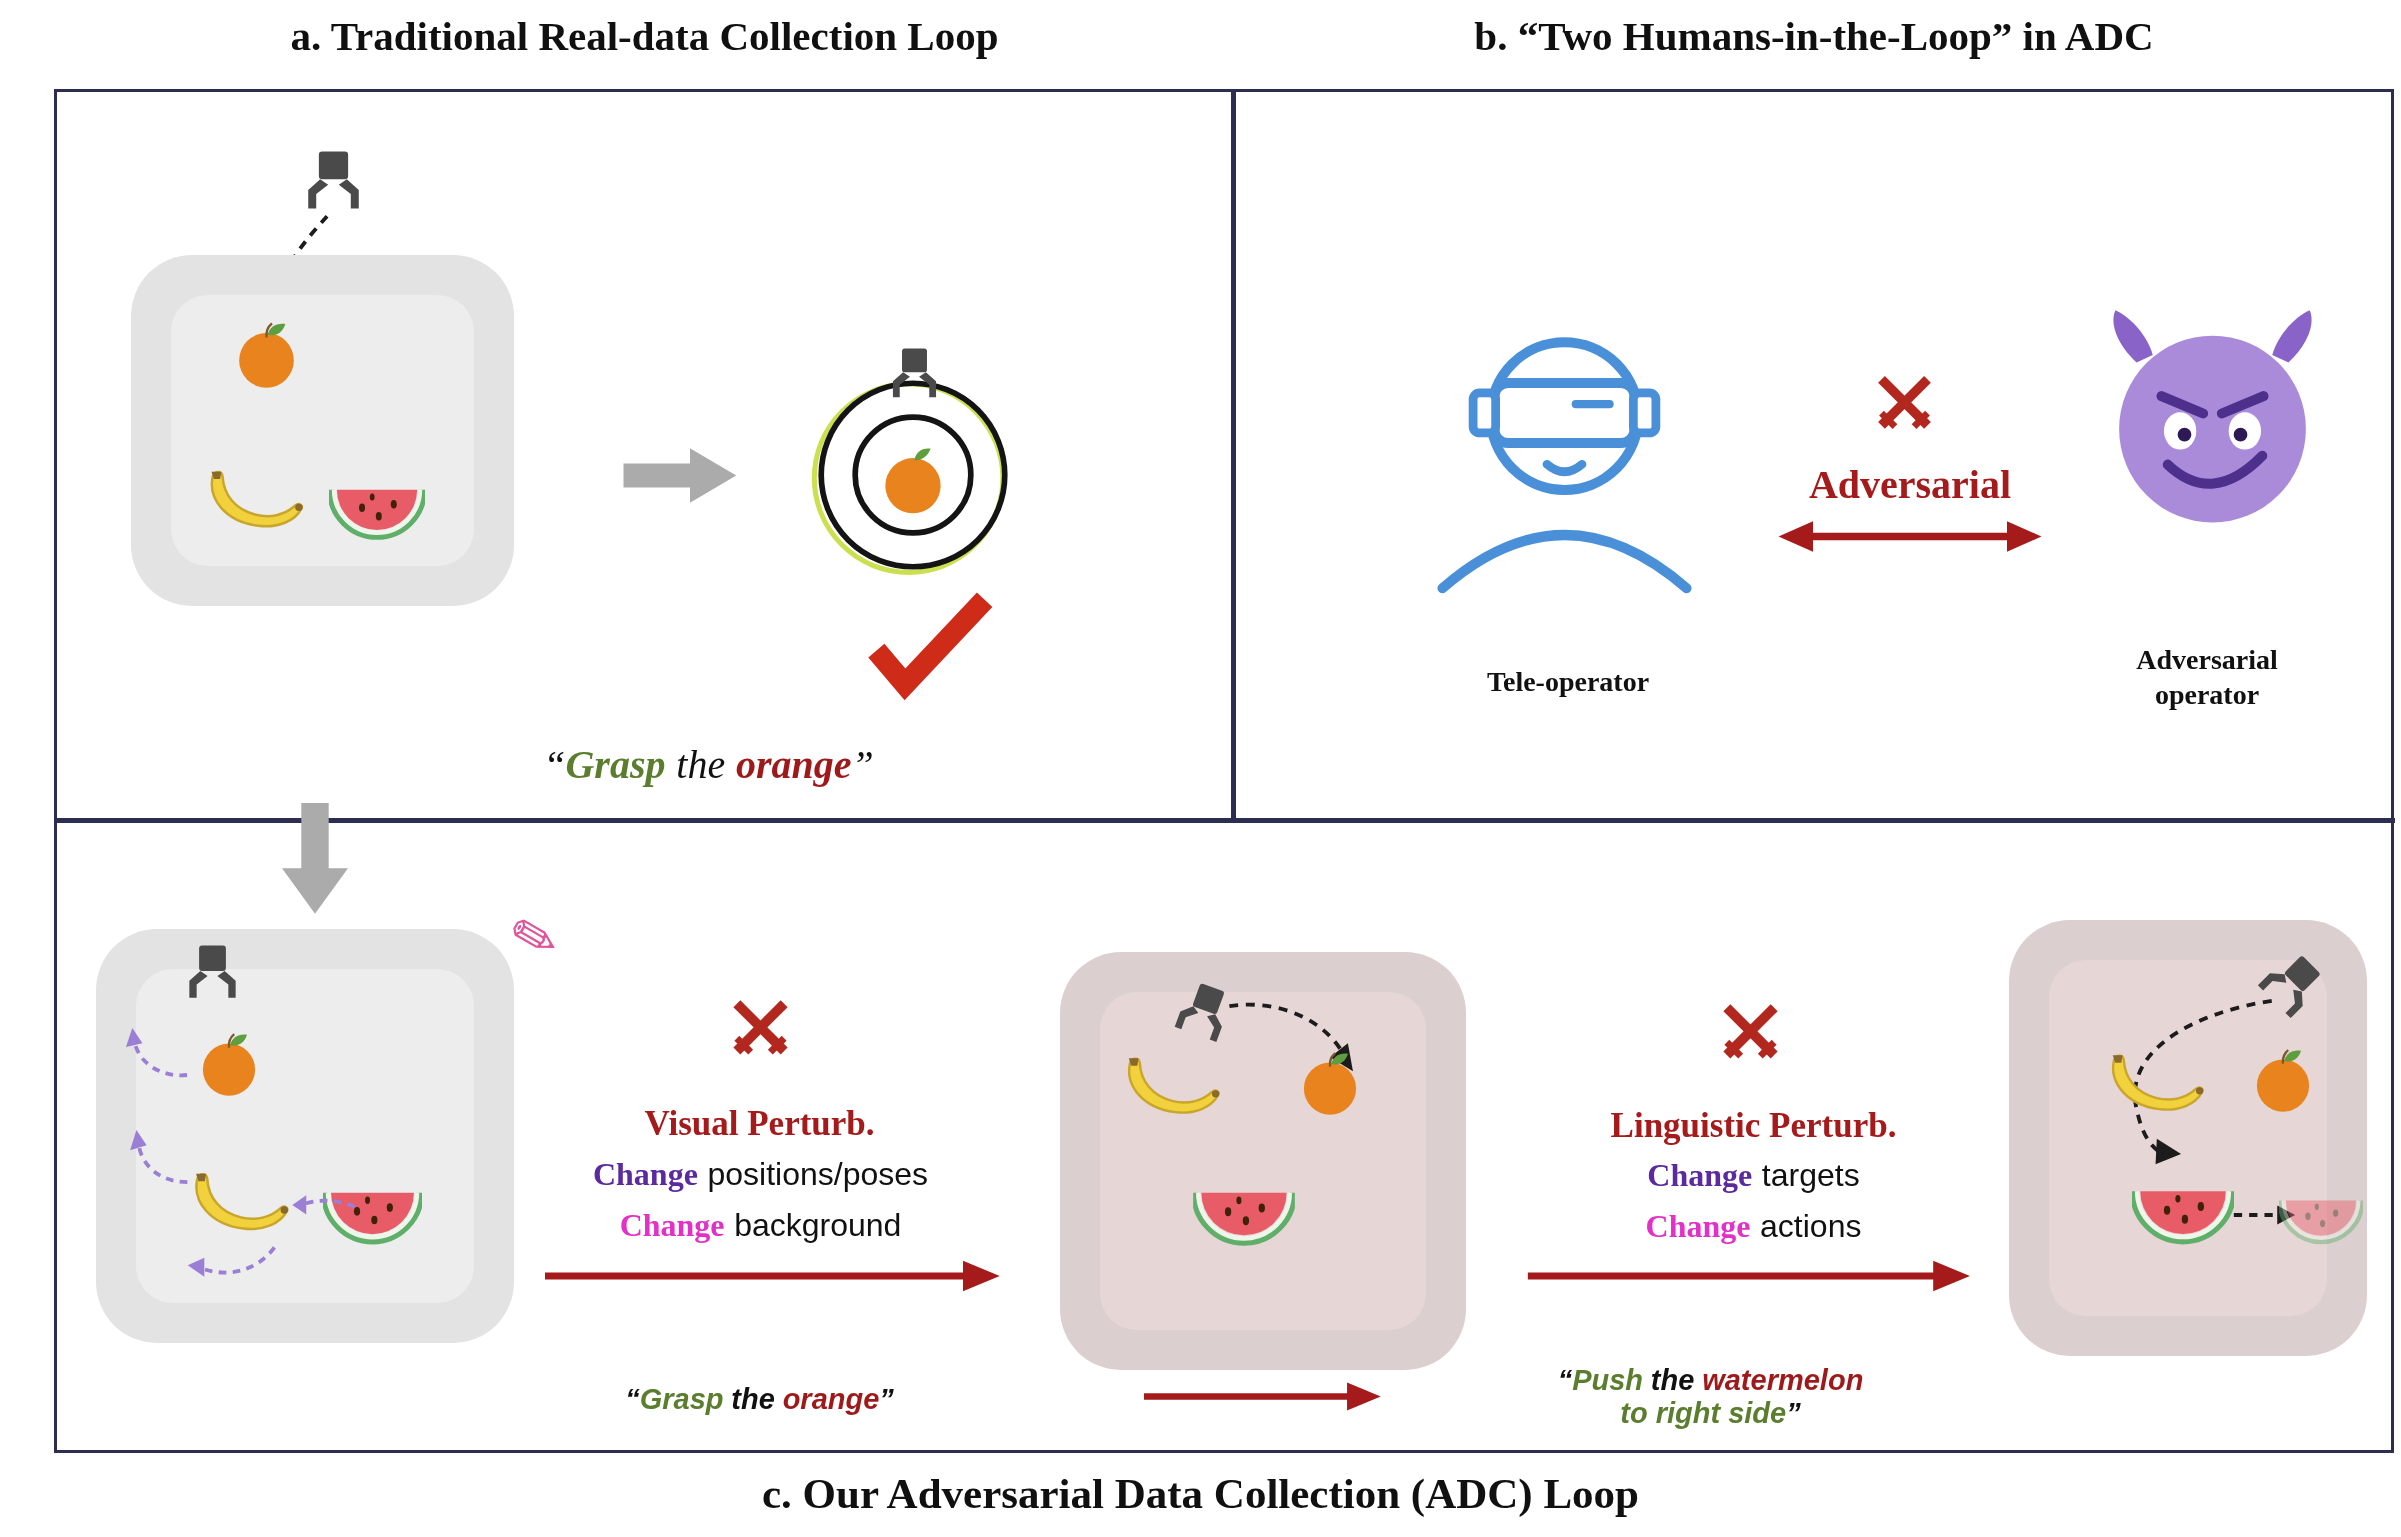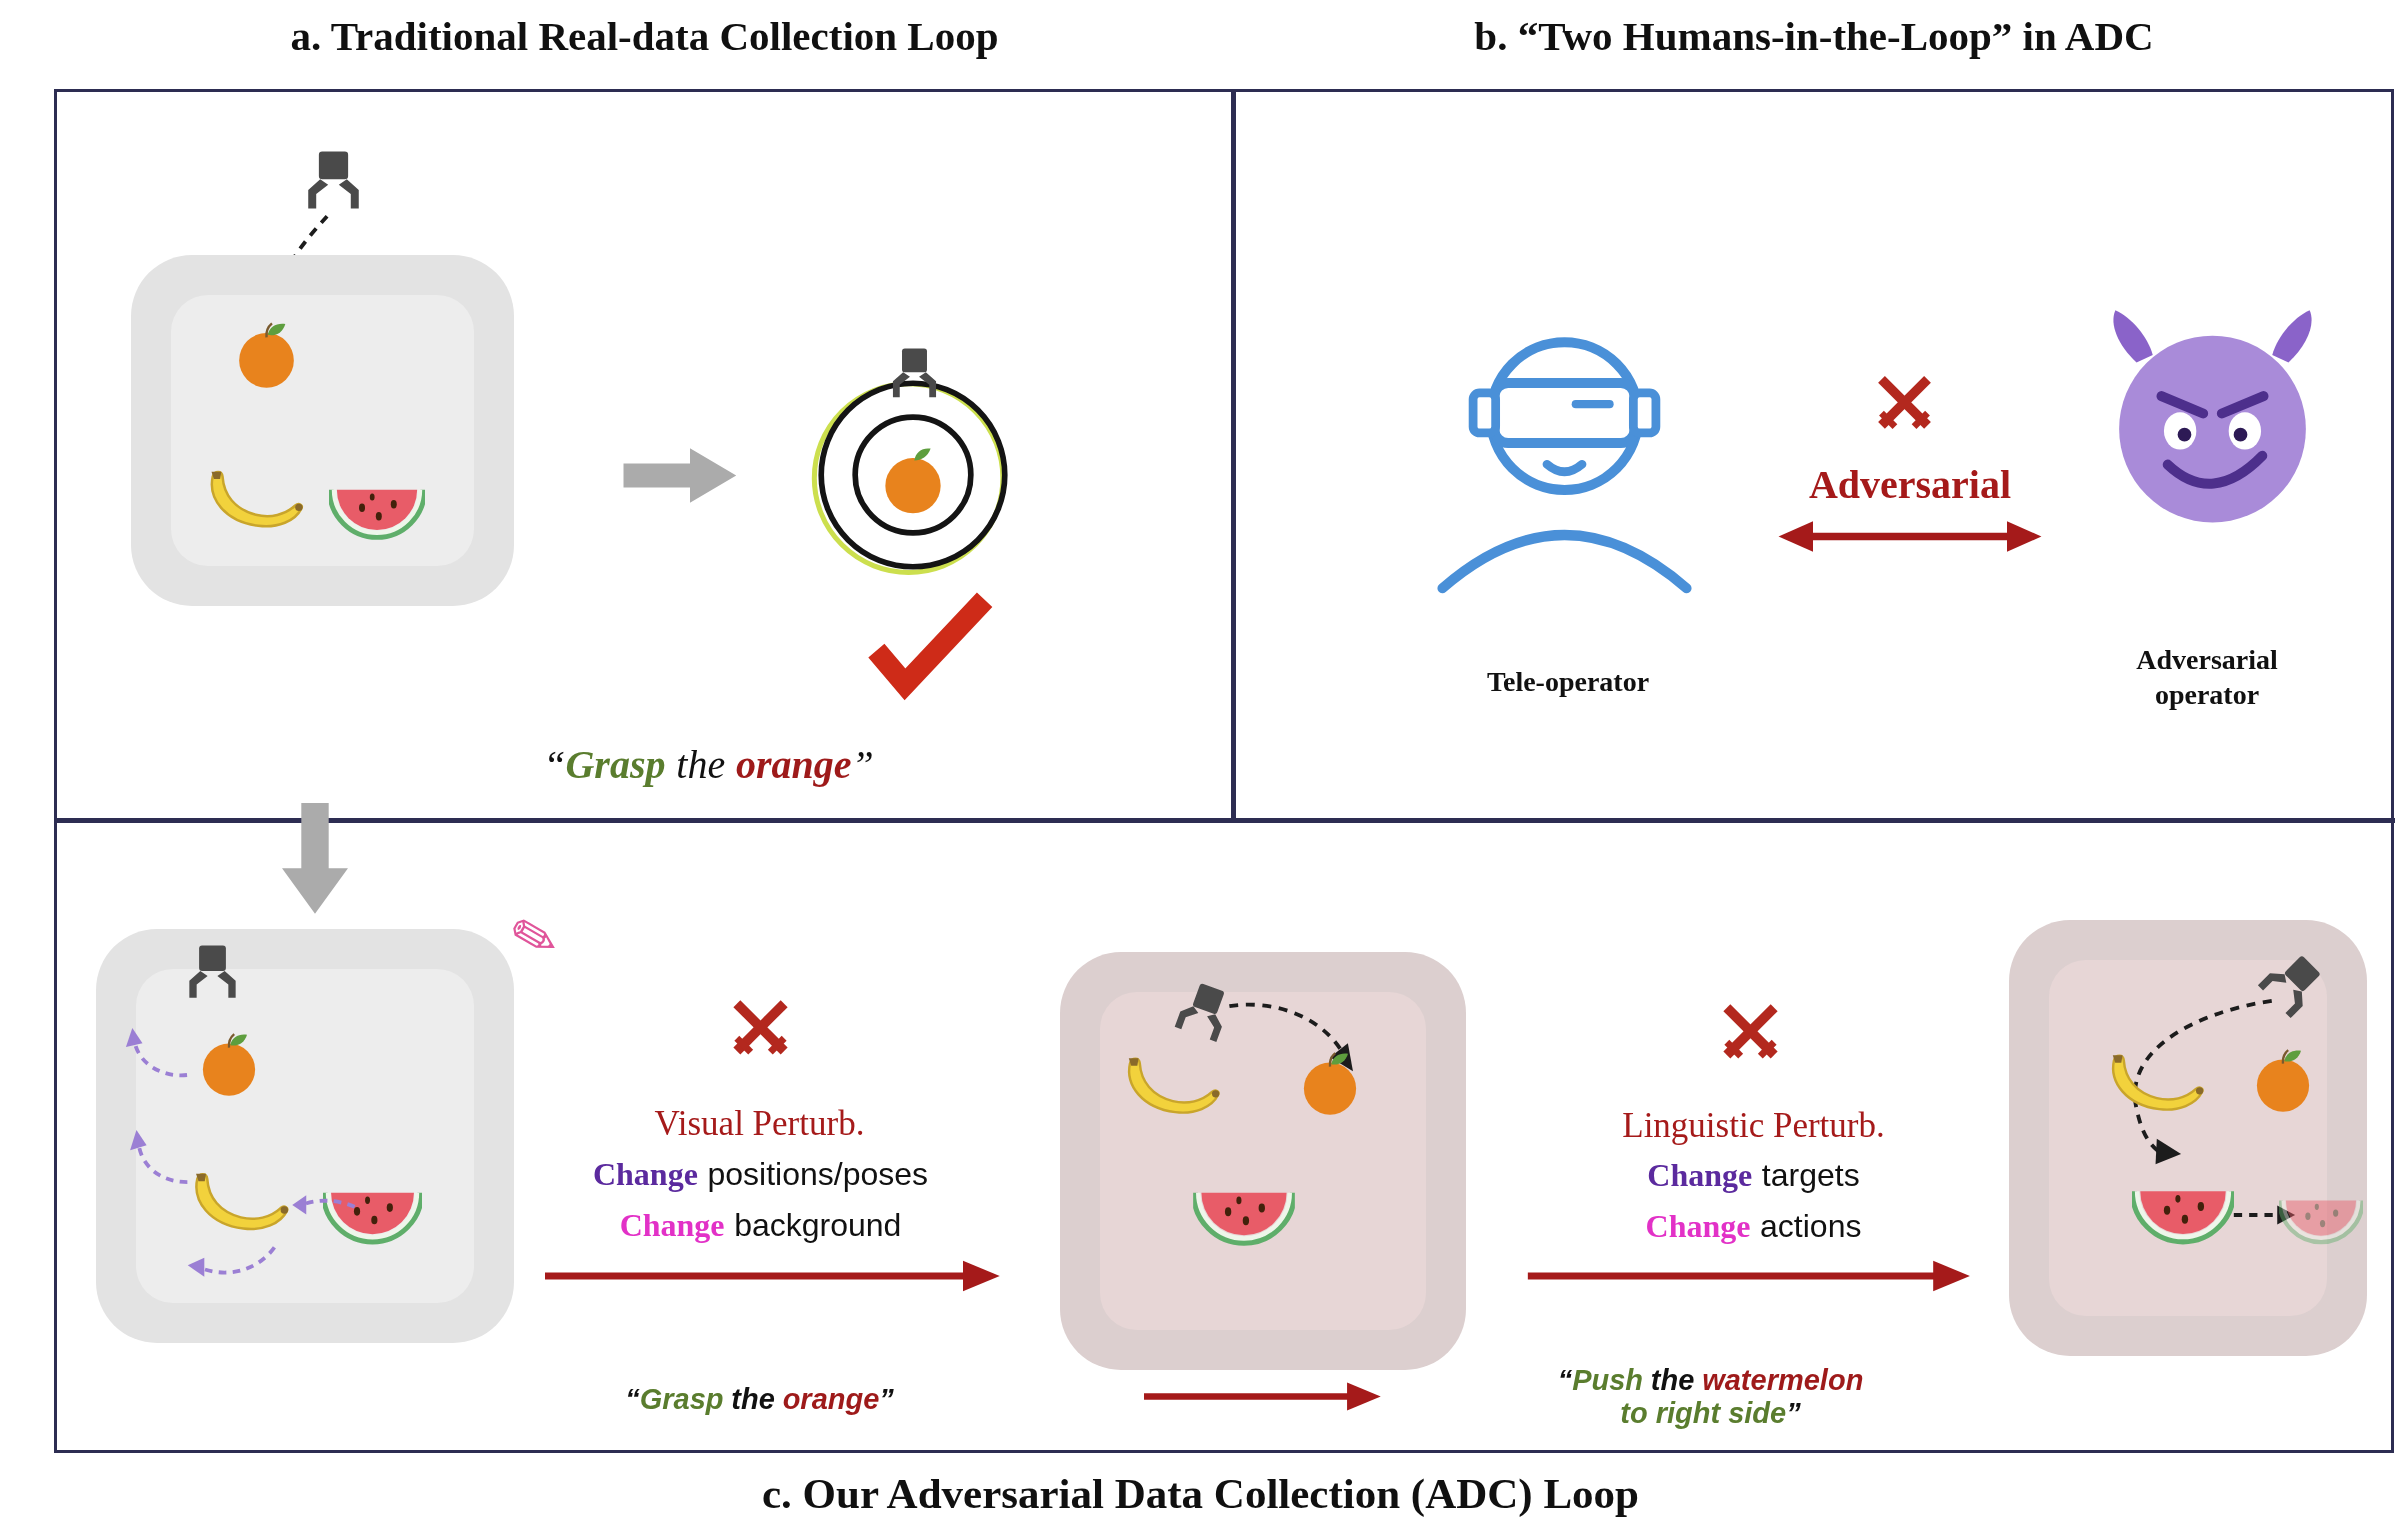--- a/index.html
+++ b/index.html
@@ -16,21 +16,21 @@
   .tp  { background:#dccfcf; }
   .tpi { background:#e7d6d6; }
   .cap { font-size:40px; font-style:italic; color:#111; text-align:center; }
   .cap .g { color:#5a7d2e; font-weight:bold; }
   .cap .r { color:#9e1a1a; font-weight:bold; }
   .sp { margin:16px 0.27em; }
   .small-cap { font-size:29px; font-family:"Liberation Sans", sans-serif; font-style:italic;
                font-weight:bold; text-align:center; color:#111; }
   .small-cap .g { color:#5a7d2e; }
   .small-cap .r { color:#9e1a1a; }
-  .perturb-heading { font-size:35px; font-weight:normal; color:#a51a1a; text-align:center; }
+  .perturb-heading { font-size:35px; font-weight:bold; color:#a51a1a; text-align:center; }
   .perturb-line { font-size:32px; text-align:center; color:#111;
                   font-family:"Liberation Sans", sans-serif; }
   .perturb-line .kw { font-family:"Liberation Serif", serif; font-weight:bold; }
   .kw-purple { color:#5b2a9e; }
   .kw-magenta { color:#e231c7; }
   .rest { margin-left:0.3em; }
   .b-label { font-size:28px; font-weight:bold; color:#111; text-align:center; line-height:1.25; }
   .adversarial { font-size:40px; font-weight:bold; color:#a51a1a; text-align:center; }
   .pencil { font-size:56px; color:#e0559a; transform:rotate(-15deg); line-height:1; }
 </style>

